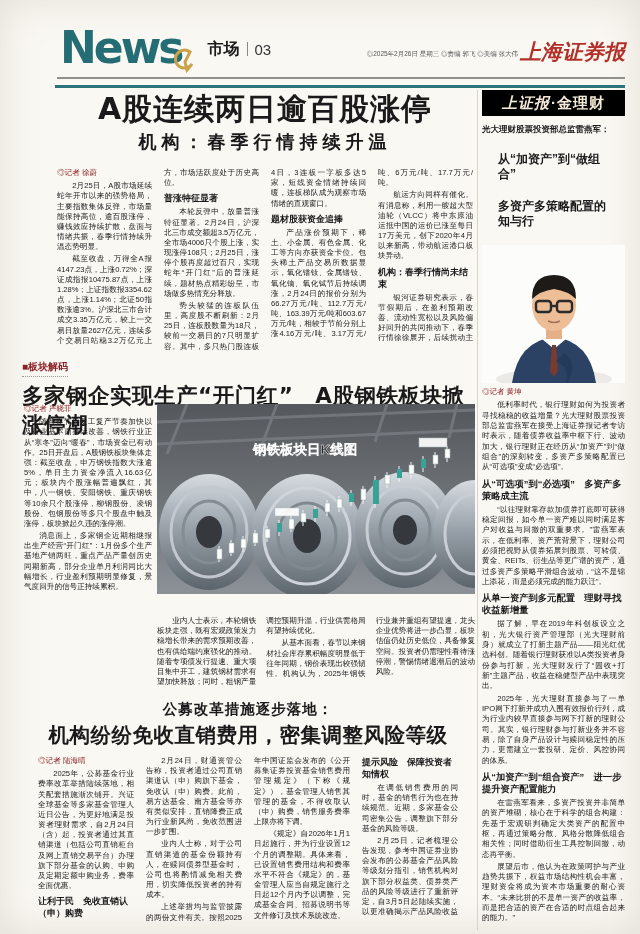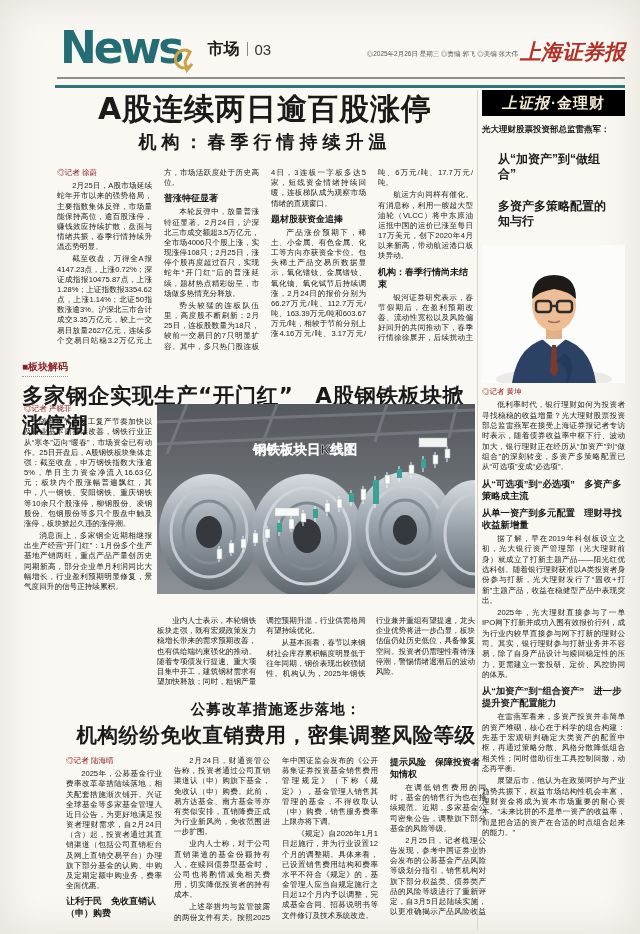--- a/index.html
+++ b/index.html
@@ -48,21 +48,21 @@
   .steel{position:absolute;left:22px;top:356px;width:453px;height:340px;}
   .tag{display:inline-block;font-size:10px;font-weight:bold;color:#8b2126;
        border-bottom:1px dotted #999;padding-bottom:2px;}
   .steel-h{margin:4px 0 0;font-size:21.5px;letter-spacing:.5px;font-family:"DejaVu Sans",sans-serif;}
   .steel-left{position:absolute;left:2px;top:48px;width:128px;height:290px;overflow:hidden;
               font-size:7.6px;line-height:1.34;}
   .photo{position:absolute;left:135px;top:48px;width:318px;height:190px;overflow:hidden;}
   .steel-bottom{position:absolute;left:135px;top:260px;width:318px;height:92px;overflow:hidden;
                 columns:3;column-gap:10px;font-size:7.6px;line-height:1.34;}
   
-  .fund{position:absolute;left:66px;top:700px;width:420px;height:230px;}
+  .fund{position:absolute;left:38px;top:700px;width:420px;height:230px;}
   .fund-kicker{margin:0;text-align:center;font-size:14.5px;font-weight:bold;letter-spacing:1px;}
   .fund-h{margin:2px 0 0;text-align:center;font-size:20.5px;letter-spacing:.5px;
           font-family:"DejaVu Sans",sans-serif;}
   .fund .cols{margin-top:7px;height:168px;overflow:hidden;columns:4;column-gap:12px;
               font-size:7.6px;line-height:1.34;}
 </style>
 </head>
 <body>
 
 <div class="sheet">
@@ -265,20 +265,21 @@
           <line x1="69" y1="61" x2="75" y2="61"></line>
         </g>
         <path d="M66 76 Q72 79 78 76" stroke="#a3705a" stroke-width="1.4" fill="none"></path>
       </svg>
     </div>
 
     <div class="sb-by">◎记者 黄坤</div>
     <div class="sb-body">
       <p>低利率时代，银行理财如何为投资者寻找稳稳的收益增量？光大理财股票投资部总监雷燕军在接受上海证券报记者专访时表示，随着债券收益率中枢下行、波动加大，银行理财正在经历从“加资产”到“做组合”的深刻转变，多资产多策略配置已从“可选项”变成“必选项”。</p>
       <h5>从“可选项”到“必选项”　多资产多策略成主流</h5>
+      <p>“以往理财靠存款加债券打底即可获得稳定回报，如今单一资产难以同时满足客户对收益与回撤的双重要求。”雷燕军表示，在低利率、资产荒背景下，理财公司必须把视野从债券拓展到股票、可转债、黄金、REITs、衍生品等更广谱的资产，通过多资产多策略平滑组合波动，“这不是锦上添花，而是必须完成的能力跃迁”。</p>
       <h5>从单一资产到多元配置　理财寻找收益新增量</h5>
       <p>据了解，早在2019年科创板设立之初，光大银行资产管理部（光大理财前身）就成立了打新主题产品——阳光红优选科创。随着银行理财获准以A类投资者身份参与打新，光大理财发行了“固收+打新”主题产品，收益在稳健型产品中表现突出。</p>
       <p>2025年，光大理财直接参与了一单IPO网下打新并成功入围有效报价行列，成为行业内较早直接参与网下打新的理财公司。其实，银行理财参与打新业务并不容易，除了自身产品设计与赎回稳定性的压力，更需建立一套投研、定价、风控协同的体系。</p>
       <h5>从“加资产”到“组合资产”　进一步提升资产配置能力</h5>
       <p>在雷燕军看来，多资产投资并非简单的资产堆砌，核心在于科学的组合构建：先基于宏观研判确定大类资产的配置中枢，再通过策略分散、风格分散降低组合相关性；同时借助衍生工具控制回撤，动态再平衡。</p>
       <p>展望后市，他认为在政策呵护与产业趋势共振下，权益市场结构性机会丰富，理财资金将成为资本市场重要的耐心资本。“未来比拼的不是单一资产的收益率，而是把合适的资产在合适的时点组合起来的能力。”</p>
     </div>
   </div>
 
 </div>

